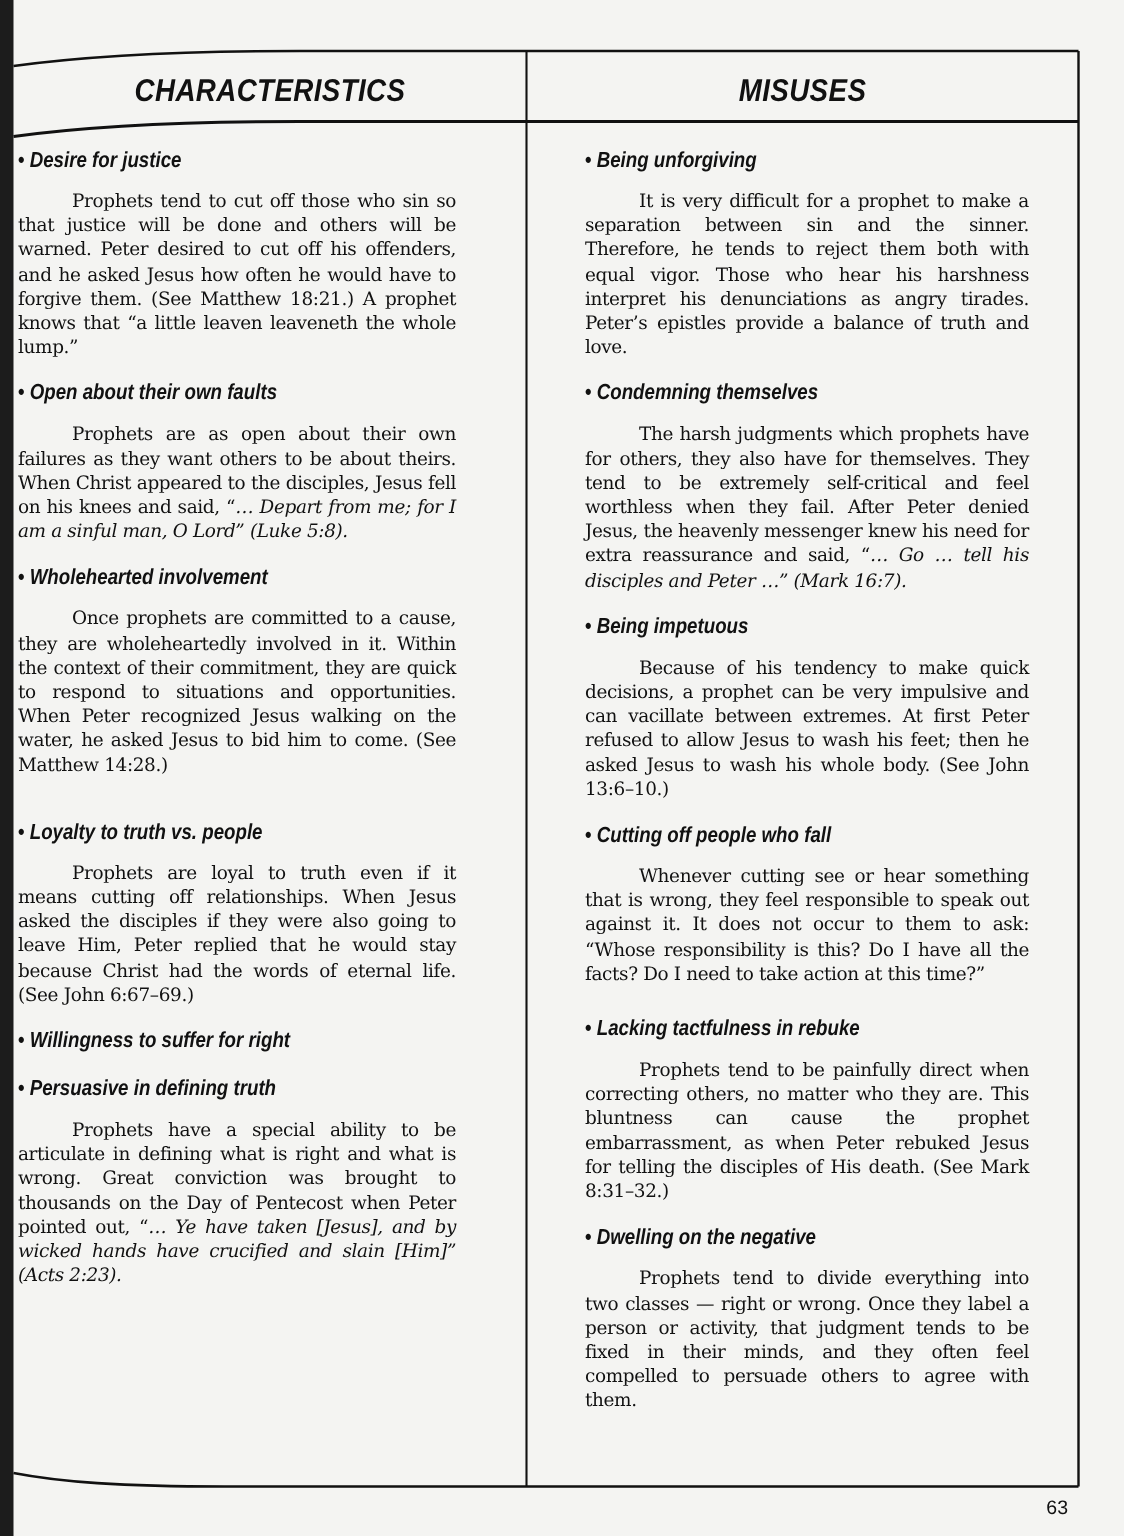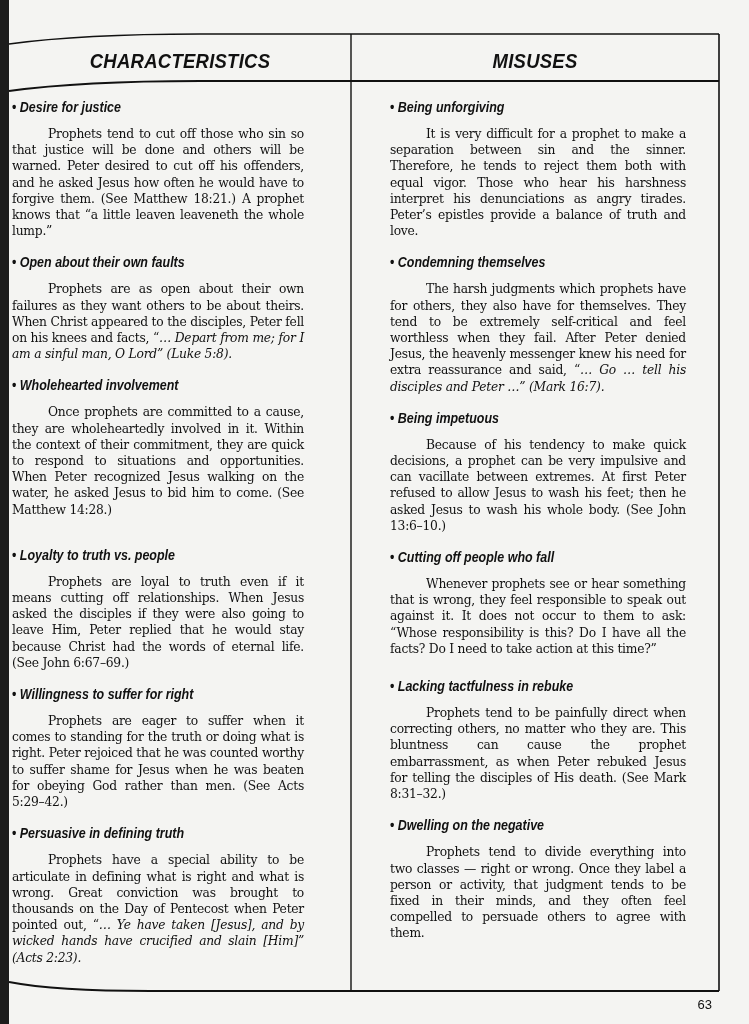--- a/index.html
+++ b/index.html
@@ -116,36 +116,35 @@
 
   <div class="column left">
 
     <div class="section" style="margin-bottom:10px;">
       <div class="section-heading"><span class="bullet">•</span><span>Desire for justice</span></div>
       <p class="section-body">Prophets tend to cut off those who sin so that justice will be done and others will be warned. Peter desired to cut off his offenders, and he asked Jesus how often he would have to forgive them. (See Matthew 18:21.) A prophet knows that “a little leaven leaveneth the whole lump.”</p>
     </div>
 
     <div class="section" style="margin-top:14px; margin-bottom:10px;">
       <div class="section-heading"><span class="bullet">•</span><span>Open about their own faults</span></div>
-      <p class="section-body"><span>Prophets are as open about their own failures as they want others to be about theirs. When Christ appeared to the disciples, Peter fell on his knees and facts, “</span><span class="ital">… Depart from me; for I am a sinful man, O Lord” (Luke 5:8).</span></p>
+      <p class="section-body"><span>Prophets are as open about their own failures as they want others to be about theirs. When Christ appeared to the disciples, Jesus fell on his knees and said, “</span><span class="ital">… Depart from me; for I am a sinful man, O Lord” (Luke 5:8).</span></p>
     </div>
 
     <div class="section" style="margin-top:14px; margin-bottom:28px;">
       <div class="section-heading"><span class="bullet">•</span><span>Wholehearted involvement</span></div>
       <p class="section-body">Once prophets are committed to a cause, they are wholeheartedly involved in it. Within the context of their commitment, they are quick to respond to situations and opportunities. When Peter recognized Jesus walking on the water, he asked Jesus to bid him to come. (See Matthew 14:28.)</p>
     </div>
 
     <div class="section" style="margin-top:14px; margin-bottom:10px;">
       <div class="section-heading"><span class="bullet">•</span><span>Loyalty to truth vs. people</span></div>
       <p class="section-body">Prophets are loyal to truth even if it means cutting off relationships. When Jesus asked the disciples if they were also going to leave Him, Peter replied that he would stay because Christ had the words of eternal life. (See John 6:67–69.)</p>
     </div>
 
     <div class="section" style="margin-top:14px; margin-bottom:2px;">
       <div class="section-heading"><span class="bullet">•</span><span>Willingness to suffer for right</span></div>
-      <p class="section-body">Prophets are eager to suffer when it comes to standing for the truth or doing what is right. Peter rejoiced that he was counted worthy to suffer shame for Jesus when he was beaten for obeying God rather than men. (See Acts 5:29–42.)</p>
     </div>
 
     <div class="section" style="margin-top:14px;">
       <div class="section-heading"><span class="bullet">•</span><span>Persuasive in defining truth</span></div>
       <p class="section-body"><span>Prophets have a special ability to be articulate in defining what is right and what is wrong. Great conviction was brought to thousands on the Day of Pentecost when Peter pointed out, “</span><span class="ital">… Ye have taken [Jesus], and by wicked hands have crucified and slain [Him]” (Acts 2:23).</span></p>
     </div>
   </div>
 
   <div class="column right">
 
@@ -159,21 +158,21 @@
       <p class="section-body"><span>The harsh judgments which prophets have for others, they also have for themselves. They tend to be extremely self-critical and feel worthless when they fail. After Peter denied Jesus, the heavenly messenger knew his need for extra reassurance and said, “</span><span class="ital">… Go … tell his disciples and Peter …” (Mark 16:7).</span></p>
     </div>
 
     <div class="section" style="margin-top:14px; margin-bottom:10px;">
       <div class="section-heading"><span class="bullet">•</span><span>Being impetuous</span></div>
       <p class="section-body">Because of his tendency to make quick decisions, a prophet can be very impulsive and can vacillate between extremes. At first Peter refused to allow Jesus to wash his feet; then he asked Jesus to wash his whole body. (See John 13:6–10.)</p>
     </div>
 
     <div class="section" style="margin-top:14px; margin-bottom:10px;">
       <div class="section-heading"><span class="bullet">•</span><span>Cutting off people who fall</span></div>
-      <p class="section-body">Whenever prophets see or hear something that is wrong, they feel responsible to speak out against it. It does not occur to them to ask: “Whose responsibility is this? Do I have all the facts? Do I need to take action at this time?”</p>
+      <p class="section-body">Whenever cutting see or hear something that is wrong, they feel responsible to speak out against it. It does not occur to them to ask: “Whose responsibility is this? Do I have all the facts? Do I need to take action at this time?”</p>
     </div>
 
     <div class="section" style="margin-top:20px; margin-bottom:10px;">
       <div class="section-heading"><span class="bullet">•</span><span>Lacking tactfulness in rebuke</span></div>
       <p class="section-body">Prophets tend to be painfully direct when correcting others, no matter who they are. This bluntness can cause the prophet embarrassment, as when Peter rebuked Jesus for telling the disciples of His death. (See Mark 8:31–32.)</p>
     </div>
 
     <div class="section" style="margin-top:14px;">
       <div class="section-heading"><span class="bullet">•</span><span>Dwelling on the negative</span></div>
       <p class="section-body">Prophets tend to divide everything into two classes — right or wrong. Once they label a person or activity, that judgment tends to be fixed in their minds, and they often feel compelled to persuade others to agree with them.</p>

